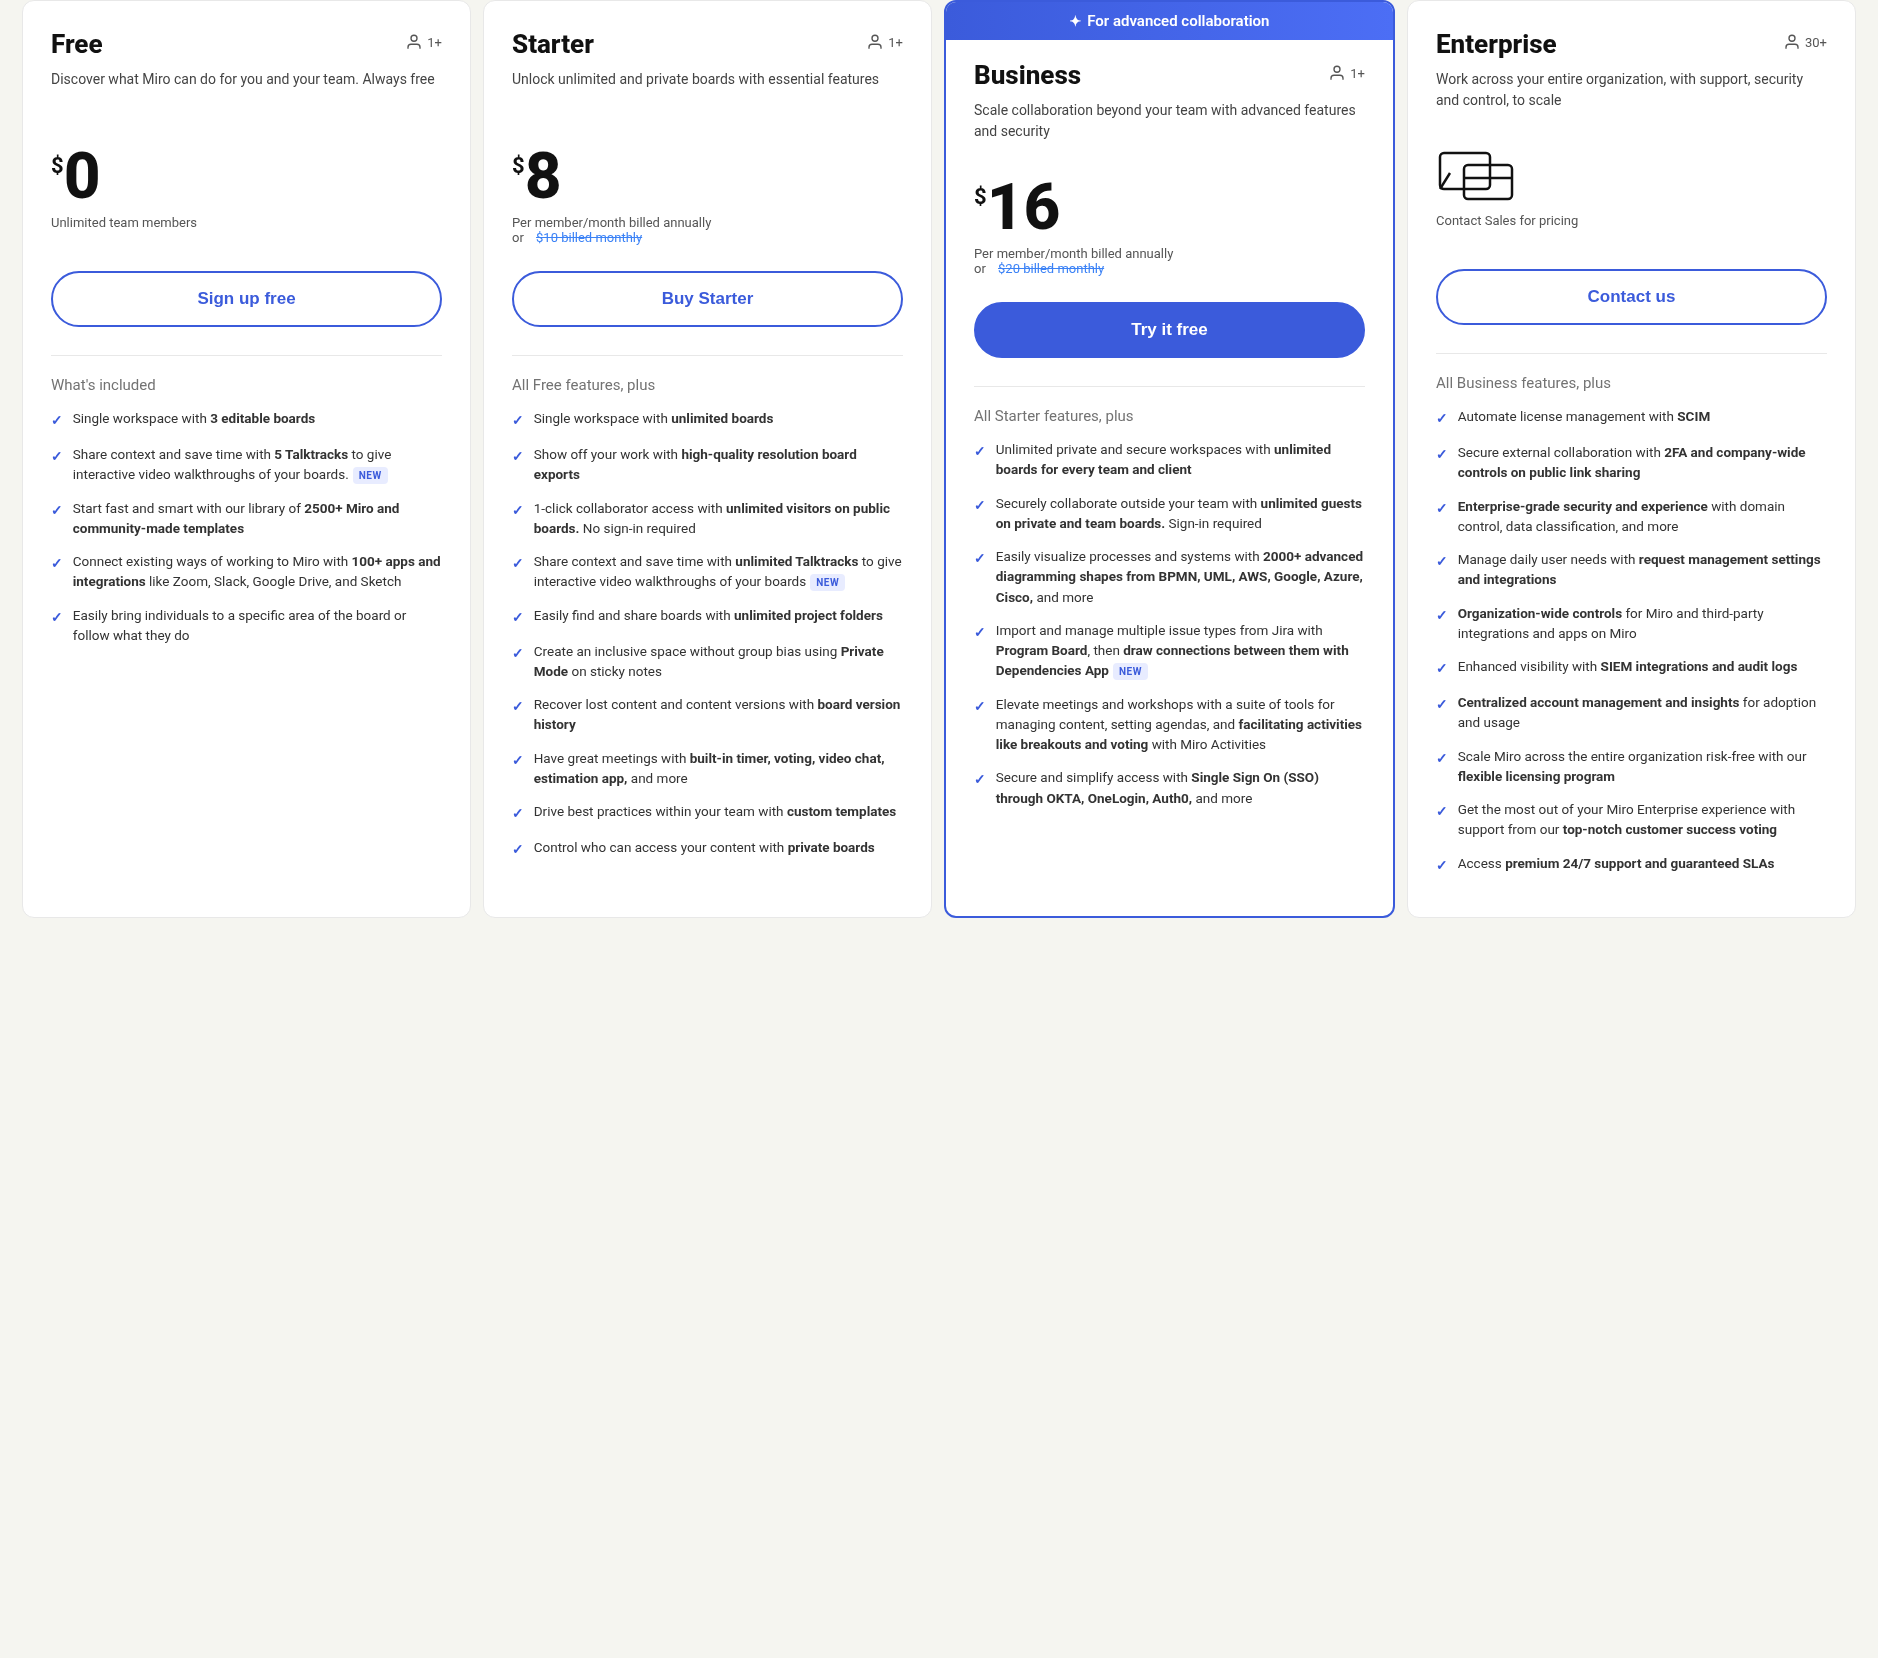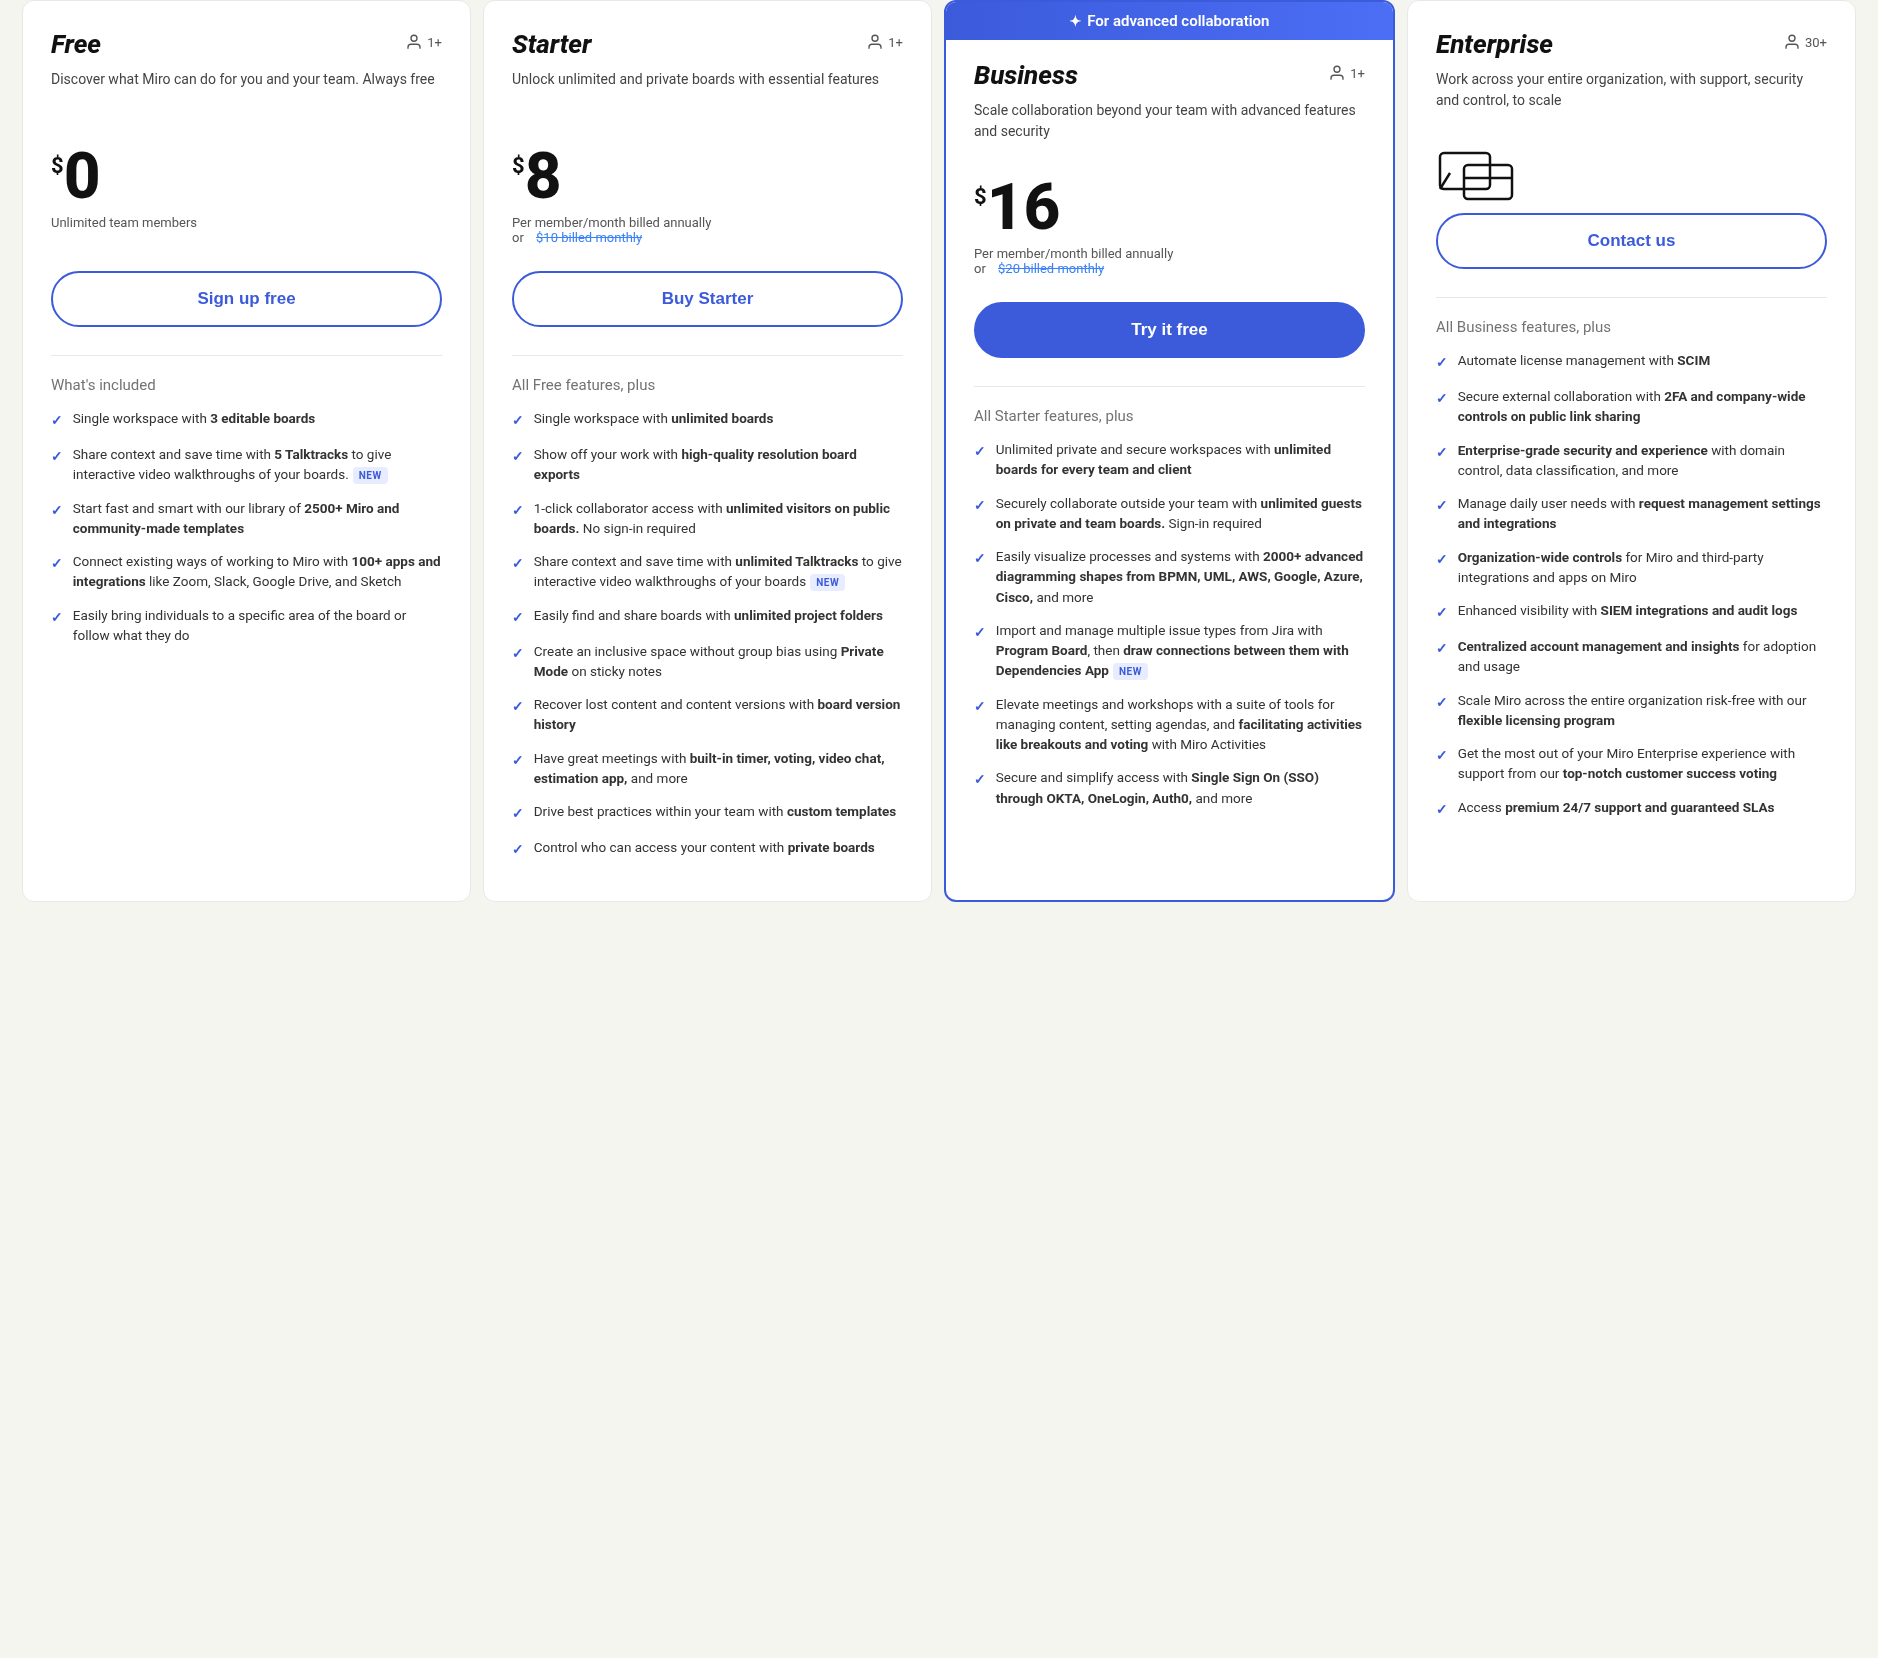--- a/index.html
+++ b/index.html
@@ -58,21 +58,20 @@
     .plan-header {
       display: flex;
       justify-content: space-between;
       align-items: flex-start;
       margin-bottom: 10px;
     }
     .plan-name {
       font-size: 26px;
       font-weight: 800;
       color: #111;
-      font-style: italic;
     }
     .plan-users {
       font-size: 13px;
       color: #555;
       display: flex;
       align-items: center;
       gap: 4px;
       margin-top: 4px;
     }
     .plan-desc {
@@ -319,21 +318,21 @@
       </svg>
       30+
     </span>
   </div><p class="plan-desc">Work across your entire organization, with support, security and control, to scale</p><div class="plan-price contact-icon-wrap">
       <svg width="80" height="60" viewBox="0 0 80 60" fill="none" stroke="#111" stroke-width="2.5">
         <rect x="4" y="8" width="50" height="36" rx="4"></rect>
         <path d="M14 28 L4 44"></path>
         <rect x="28" y="20" width="48" height="34" rx="4"></rect>
         <line x1="28" y1="33" x2="76" y2="33"></line>
       </svg>
-    </div><button class="plan-btn outline">Contact us</button><hr class="divider-line"><p class="features-title">All Business features, plus</p><ul class="features-list">
+    </div><p class="price-sub">Contact Sales for pricing</p><button class="plan-btn outline">Contact us</button><hr class="divider-line"><p class="features-title">All Business features, plus</p><ul class="features-list">
           <li>
       <span class="check-icon">✓</span>
       <span>Automate license management with <strong>SCIM</strong></span>
           </li>
           <li>
       <span class="check-icon">✓</span>
       <span>Secure external collaboration with <strong>2FA and company-wide controls on public link sharing</strong></span>
           </li>
           <li>
       <span class="check-icon">✓</span>

